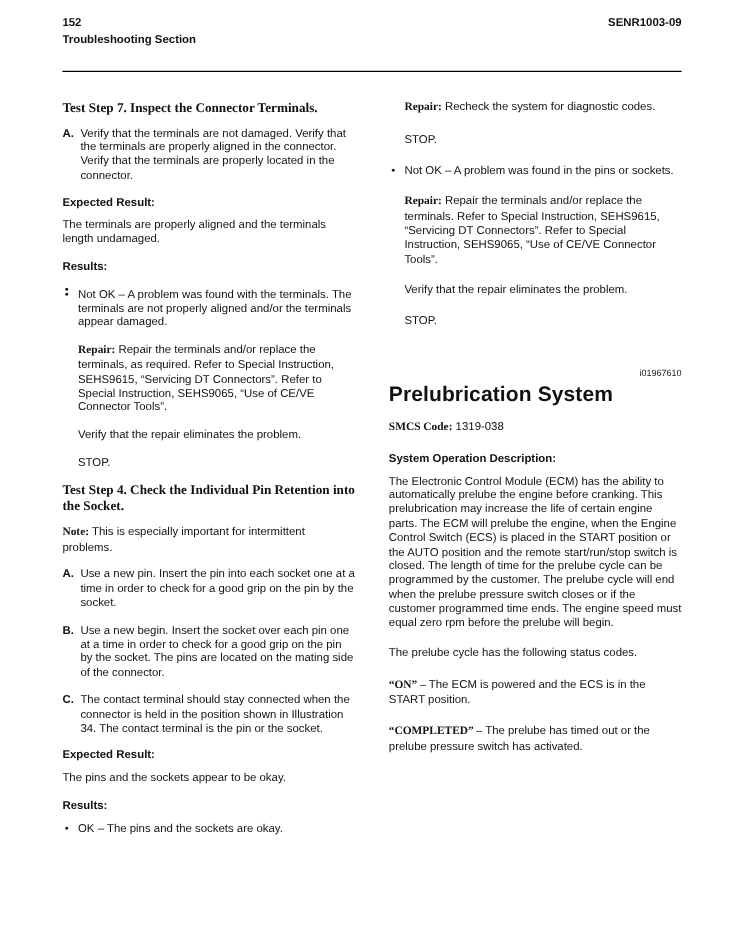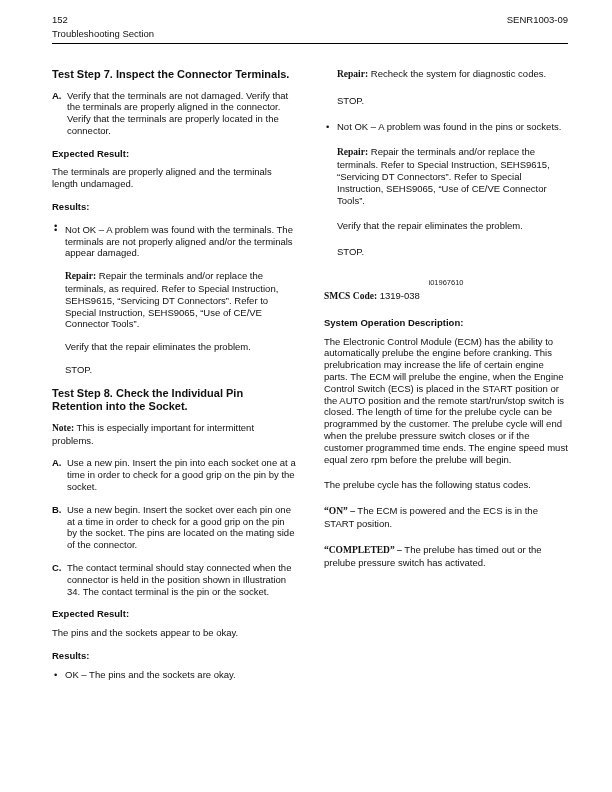--- a/index.html
+++ b/index.html
@@ -11,39 +11,39 @@
     -webkit-font-smoothing: antialiased;
   }
   .page {
     position: relative;
     width: 612px; height: 792px;
     padding: 14px 44px 0 52px;
     background: #ffffff;
     overflow: hidden;
   }
   
-  .header { border-bottom: 1.2px solid #000; padding-bottom: 3px; }
+  .header { border-bottom: 1.2px solid #000; padding-bottom: 19px; font-weight: bold; }
   .header-row { display: flex; justify-content: space-between; font-size: 9.5px; line-height: 12px; }
   .header-section { font-size: 9.5px; line-height: 12px; margin-top: 2px; }
   
   .columns { display: flex; gap: 28px; margin-top: 24px; }
   .col { width: 244px; flex: 0 0 244px; }
   
-  .step-heading { font-size: 11px; line-height: 13.5px; font-weight: bold; margin-bottom: 8px; }
+  .step-heading { font-size: 11px; line-height: 13.5px; font-weight: bold; margin-bottom: 8px; font-family: Liberation Serif, serif; }
   .body { font-size: 9.5px; line-height: 11.8px; margin-bottom: 11px; }
   .label { font-size: 9.5px; line-height: 11.8px; font-weight: bold; margin-bottom: 7px; }
   .b { font-weight: bold; font-family: Liberation Serif, serif; }
   .li { position: relative; padding-left: 15px; font-size: 9.5px; line-height: 11.8px; margin-bottom: 11px; }
   .li .marker { position: absolute; left: 0; top: 0; font-weight: bold; }
   .bullet { position: relative; padding-left: 13px; font-size: 9.5px; line-height: 11.8px; margin-bottom: 11px; }
   .bullet .marker { position: absolute; left: 2px; top: 0; }
   .indent { margin-left: 13px; }
   .mt { margin-top: 4px; }
   .rc .body, .rc .bullet { margin-bottom: 14px; }
-  .ref-id { font-size: 7.5px; line-height: 9px; text-align: center; color: #222; margin-top: 20px; margin-bottom: 3px; }
+  .ref-id { font-size: 7.5px; line-height: 9px; text-align: right; color: #222; margin-top: 32px; margin-bottom: 3px; }
   .section-title { font-size: 17.5px; line-height: 20px; font-weight: bold; margin-bottom: 12px; letter-spacing: 0.1px; }
 </style>
 </head>
 <body>
 
 <div class="page">
 
   <div class="header">
     <div class="header-row">
       <span>152</span>
@@ -77,21 +77,21 @@
         <span>Not OK – A problem was found with the terminals. The terminals are not properly aligned and/or the terminals appear damaged.</span>
       </div>
 
       <p class="body indent">
         <span class="b">Repair:</span><span> Repair the terminals and/or replace the terminals, as required. Refer to Special Instruction, SEHS9615, “Servicing DT Connectors”. Refer to Special Instruction, SEHS9065, “Use of CE/VE Connector Tools”.</span>
       </p>
 
       <p class="body indent">Verify that the repair eliminates the problem.</p>
       <p class="body indent">STOP.</p>
 
-      <h3 class="step-heading mt">Test Step 8. Check the Individual Pin Retention into the Socket.</h3>
+      <h3 class="step-heading mt">Test Step 4. Check the Individual Pin Retention into the Socket.</h3>
 
       <p class="body">
         <span class="b">Note:</span><span> This is especially important for intermittent problems.</span>
       </p>
 
       <div class="li">
         <span class="marker">A.</span>
         <span>Use a new pin. Insert the pin into each socket one at a time in order to check for a good grip on the pin by the socket.</span>
       </div>
 
@@ -132,20 +132,21 @@
 
       <p class="body indent">
         <span class="b">Repair:</span><span> Repair the terminals and/or replace the terminals. Refer to Special Instruction, SEHS9615, “Servicing DT Connectors”. Refer to Special Instruction, SEHS9065, “Use of CE/VE Connector Tools”.</span>
       </p>
 
       <p class="body indent">Verify that the repair eliminates the problem.</p>
       <p class="body indent">STOP.</p>
 
       <div class="ref-id">i01967610</div>
 
+      <h2 class="section-title">Prelubrication System</h2>
 
       <p class="body">
         <span class="b">SMCS Code:</span><span> 1319-038</span>
       </p>
 
       <p class="label">System Operation Description:</p>
 
       <p class="body">The Electronic Control Module (ECM) has the ability to automatically prelube the engine before cranking. This prelubrication may increase the life of certain engine parts. The ECM will prelube the engine, when the Engine Control Switch (ECS) is placed in the START position or the AUTO position and the remote start/run/stop switch is closed. The length of time for the prelube cycle can be programmed by the customer. The prelube cycle will end when the prelube pressure switch closes or if the customer programmed time ends. The engine speed must equal zero rpm before the prelube will begin.</p>
 
       <p class="body">The prelube cycle has the following status codes.</p>

